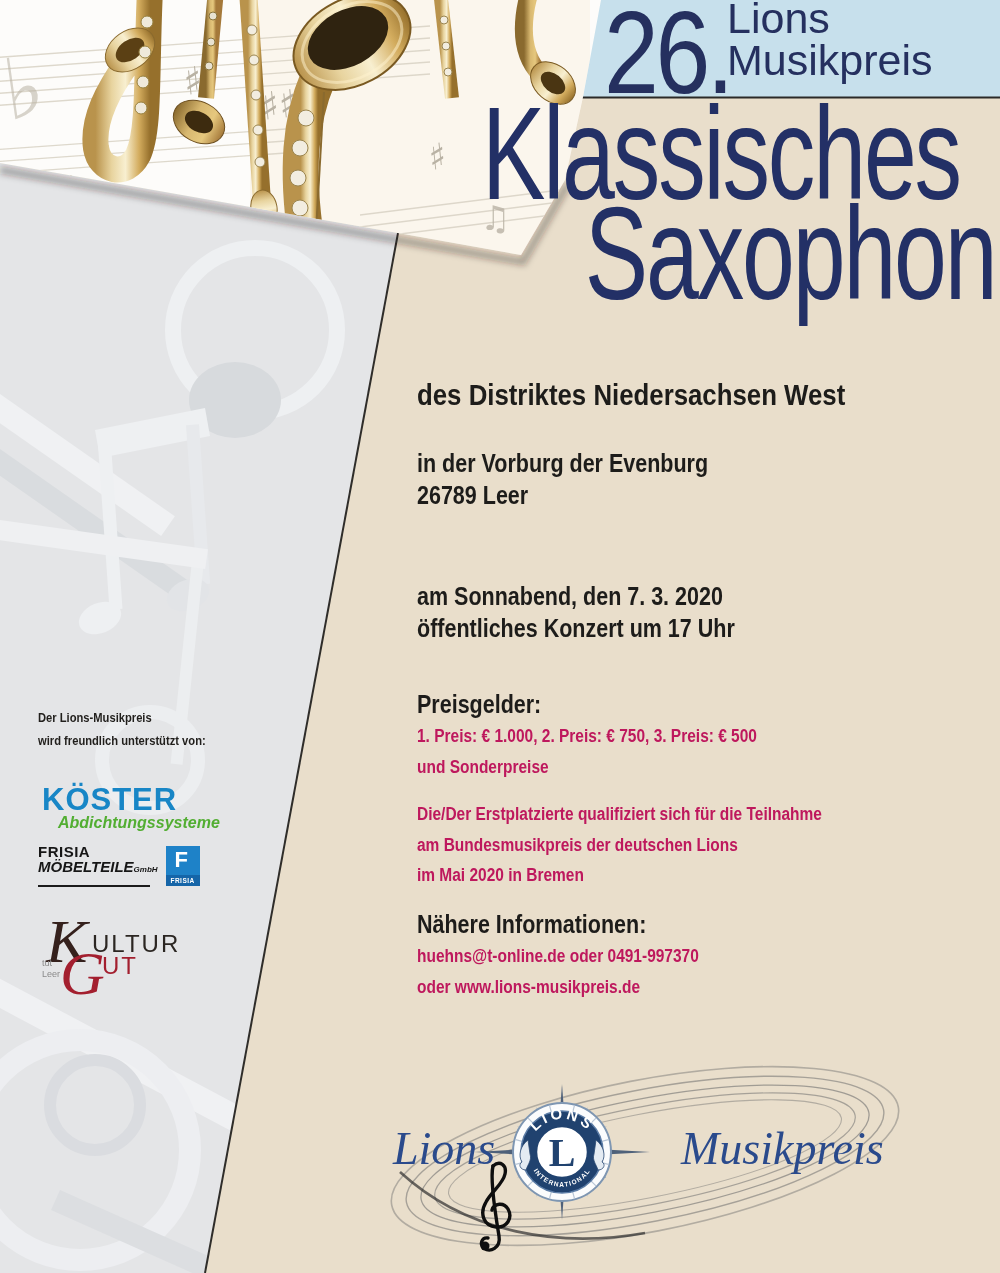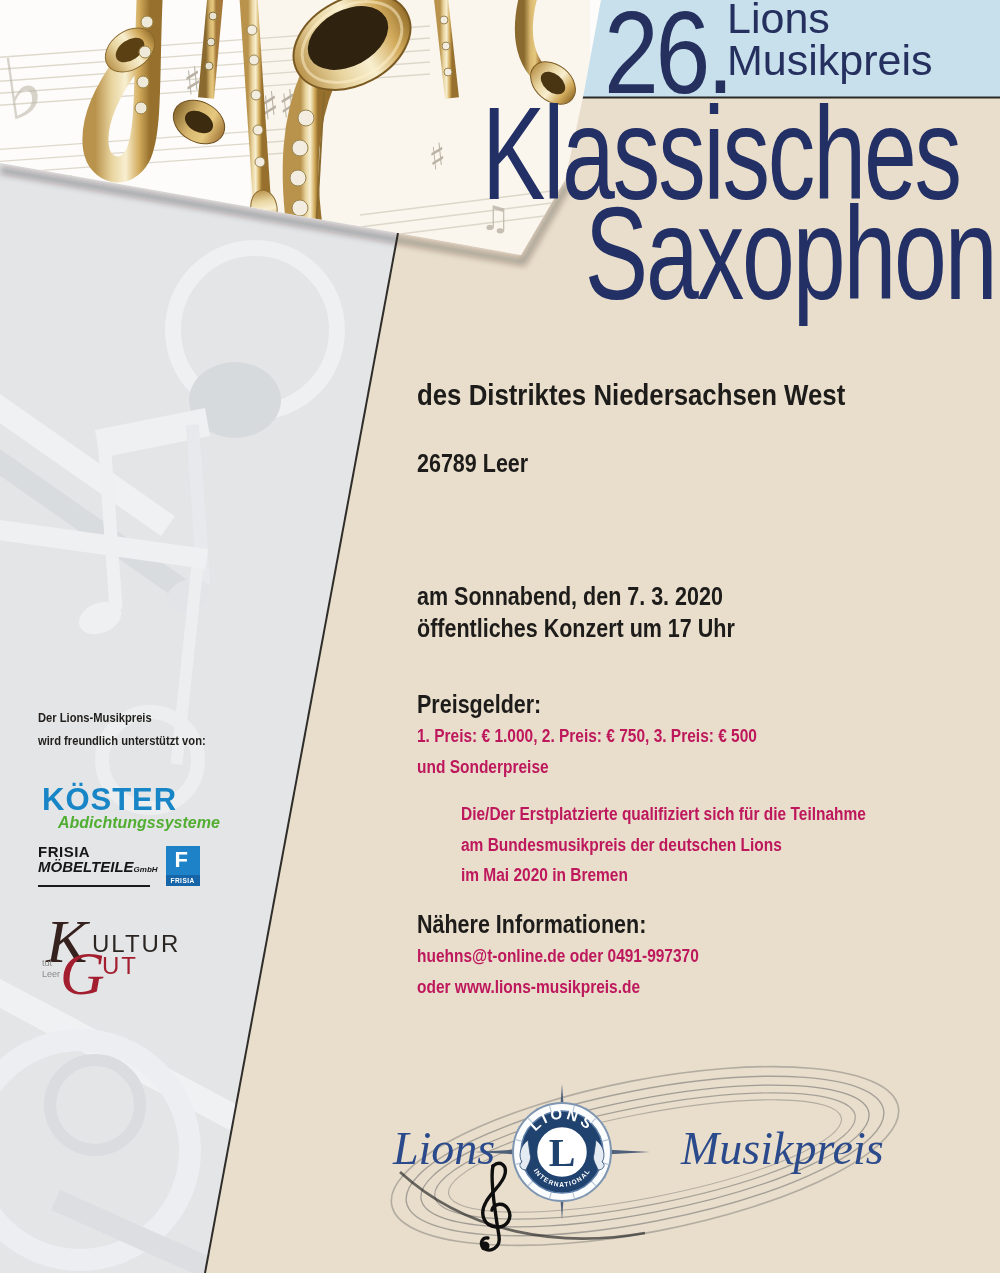--- a/index.html
+++ b/index.html
@@ -24,21 +24,21 @@
   
   .col{left:417px;color:#1d1c1a;}
   .h-sub{top:378px;font-size:30px;font-weight:bold;}
   .blk{line-height:31.5px;font-size:25px;font-weight:bold;}
   .venue{top:448px;}
   .event{top:581px;}
   .ph{top:690px;font-size:25px;font-weight:bold;}
   .reg{font-size:18px;font-weight:bold;color:#be185d;line-height:30.5px;}
   .pl{top:721px;}
   .pe{top:752px;}
-  .qual{top:799px;margin-left:44px;}
+  .qual{top:799px;}
   .ih{top:910px;font-size:25px;font-weight:bold;}
   .info{top:941px;}
 
   
   .side{left:38px;color:#211f1c;}
   .intro{top:706px;font-size:13px;line-height:23px;font-weight:bold;}
   .koester{top:779px;left:42px;}
   .koester .kname{font-size:31px;font-weight:bold;color:#1886c6;letter-spacing:1px;line-height:28px;margin-top:7px;}
   .koester .ktag{font-size:16px;font-style:italic;color:#52ae32;margin-left:16px;font-weight:bold;}
   .frisia{top:845px;left:38px;display:flex;align-items:center;gap:8px;}
@@ -284,20 +284,21 @@
   <div class="abs badge-w2">Musikpreis</div>
 
   <div class="title-line title-1">Klassisches</div>
   <div class="title-line title-2">Saxophon</div>
 
   <div class="abs col h-sub">
     <span class="condense">des Distriktes Niedersachsen West</span>
   </div>
 
   <div class="abs col blk venue">
+    <div><span class="condense">in der Vorburg der Evenburg</span></div>
     <div><span class="condense">26789 Leer</span></div>
   </div>
 
   <div class="abs col blk event">
     <div><span class="condense">am Sonnabend, den 7. 3. 2020</span></div>
     <div><span class="condense">öffentliches Konzert um 17 Uhr</span></div>
   </div>
 
   <div class="abs col ph">
     <span class="condense">Preisgelder:</span>

